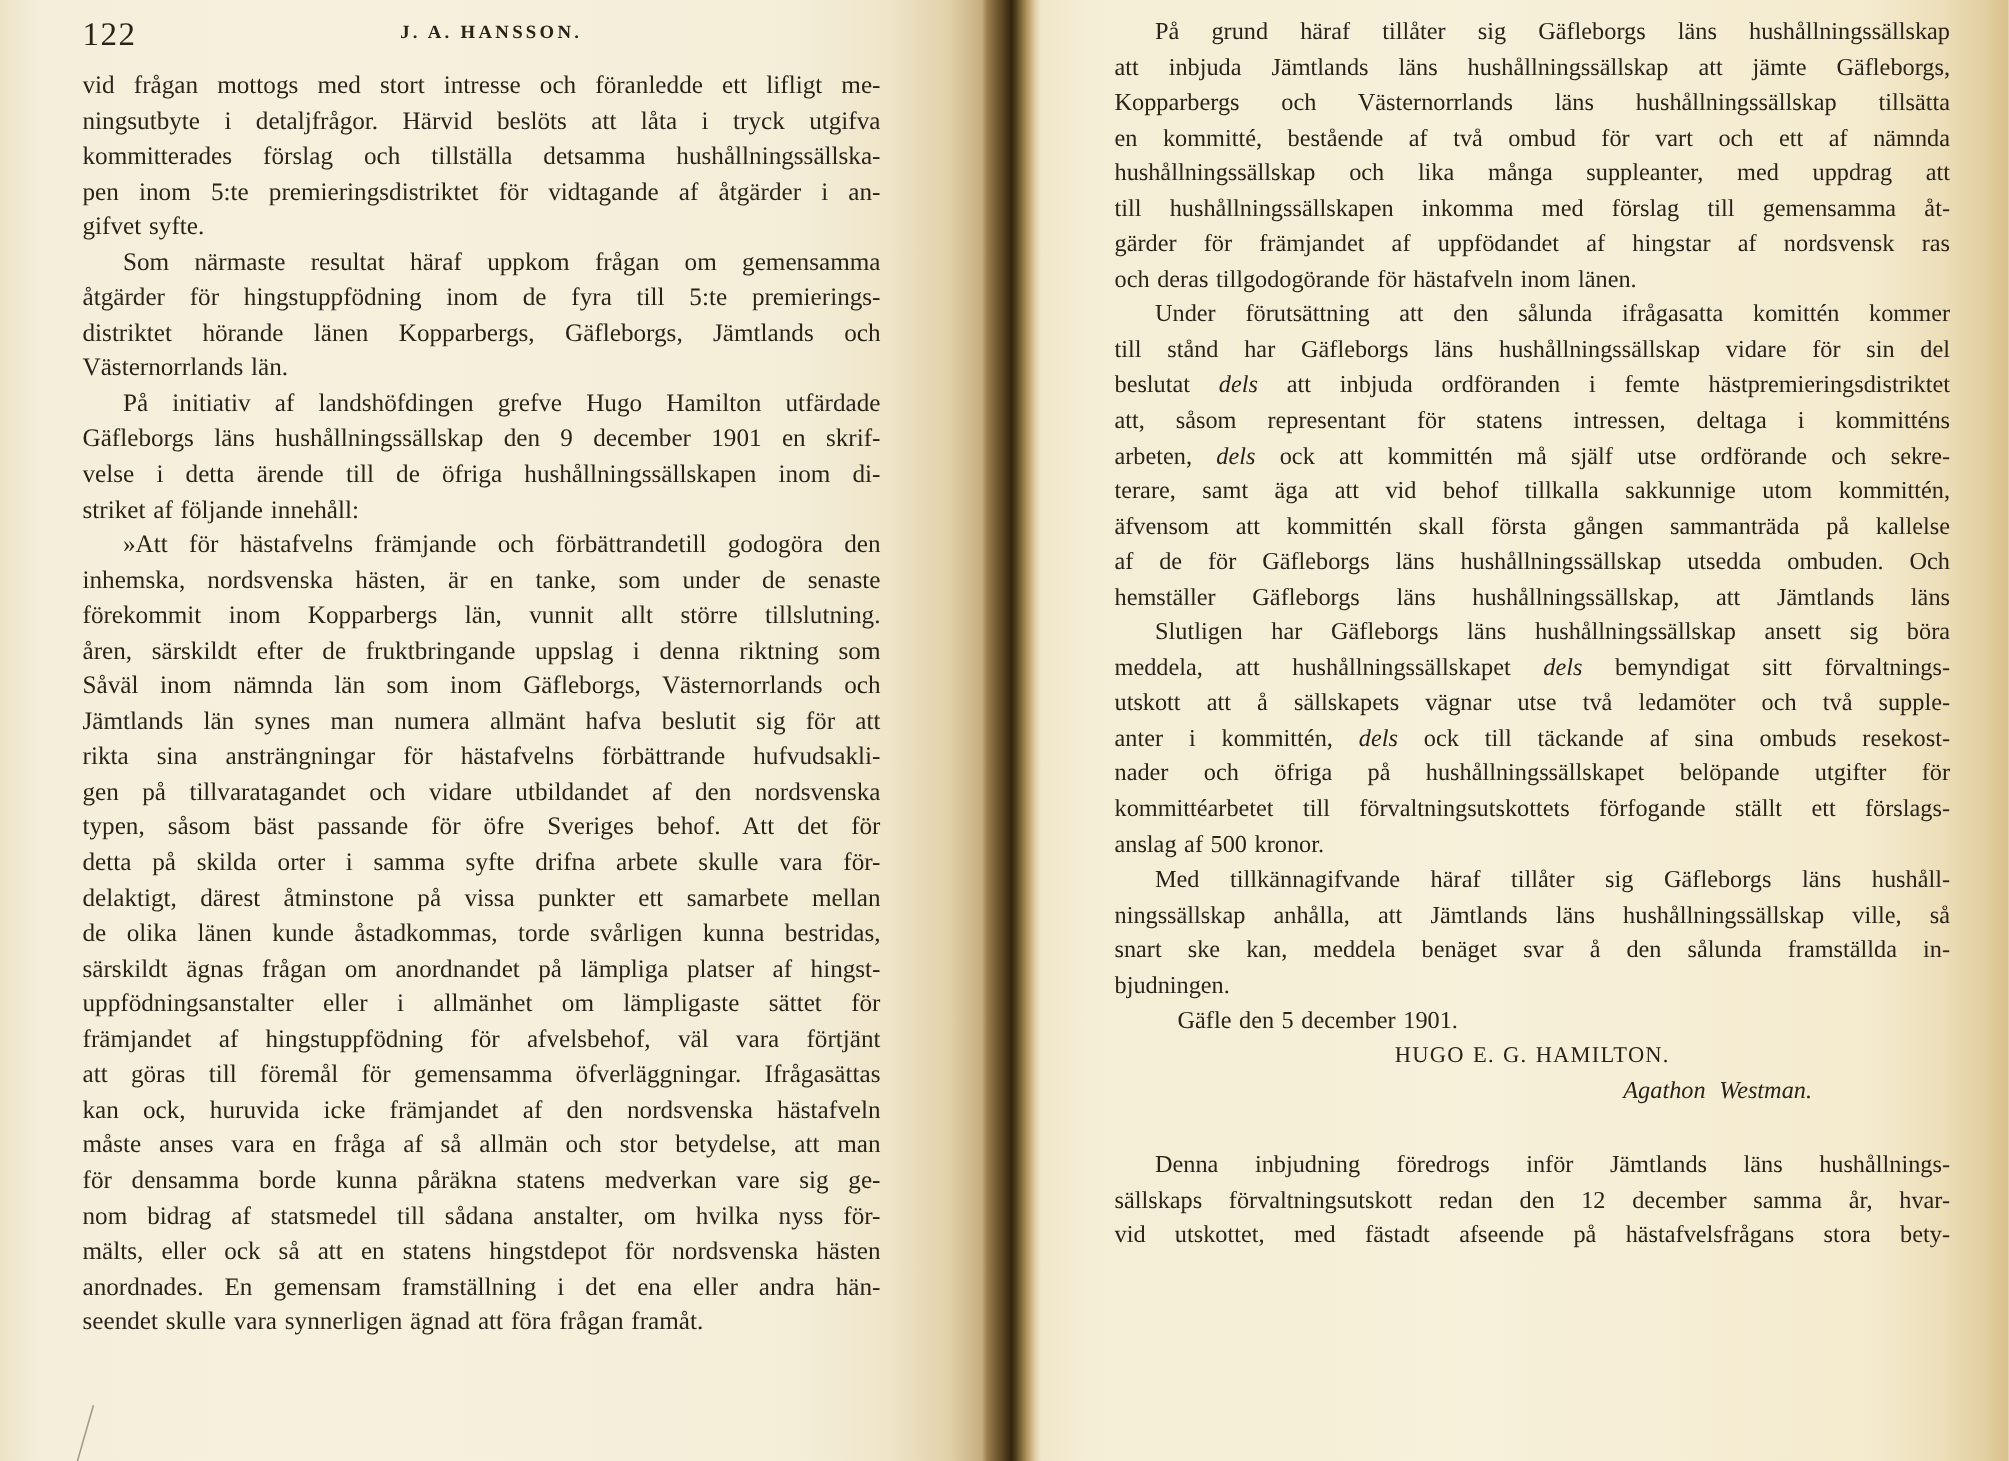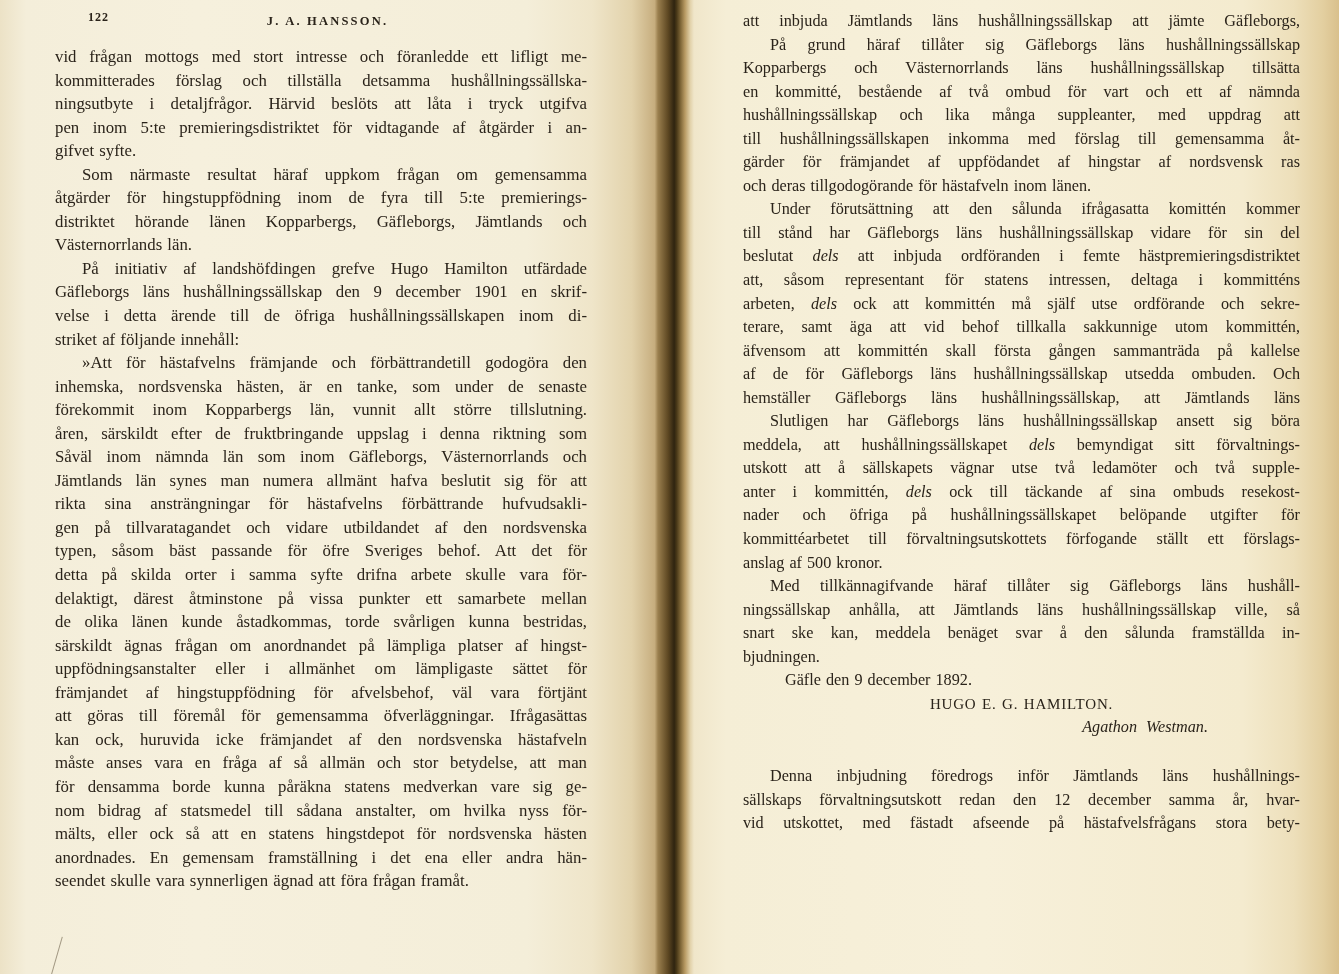--- a/index.html
+++ b/index.html
@@ -9,21 +9,21 @@
   .page-left{position:absolute;left:0;top:0;width:658px;height:100%;
     background:linear-gradient(90deg,#ece2c6 0%,#f4eeda 4%,#f6f0dd 30%,#f4eed9 80%,#efe5c9 90%,#e2d2ab 96%,#c6ad7e 99.5%,#9a7f4e 100%);}
   .gutter{position:absolute;left:658px;top:0;width:36px;height:100%;
     background:linear-gradient(90deg,#9a7f4e 0%,#5d4722 28%,#2f2410 45%,#4a3918 52%,#7b6335 62%,#b89a63 75%,#e2d2ab 90%,#f0e6ca 100%);}
   .page-right{position:absolute;left:694px;top:0;width:645px;height:100%;
     background:linear-gradient(90deg,#f0e6ca 0%,#f5eed6 5%,#f7f0da 45%,#f4ebcf 85%,#eddfba 93%,#e3cfa0 97.5%,#d9c08c 100%);}
   .col{position:absolute;top:10px;}
   .col-left{left:55px;width:532px;font-size:16.8px;}
   .col-right{left:49px;width:557px;font-size:16.2px;}
   .runhead{position:relative;height:24px;margin-bottom:11px;}
-  .pagenum{font-size:12px;font-weight:bold;letter-spacing:1px;position:absolute;top:0;margin-left:33px;}
+  .pagenum{font-size:22px;font-weight:normal;letter-spacing:1px;position:absolute;top:0;}
   .pn-left{left:0;}
   .pn-right{right:2px;}
   .runtitle{position:absolute;left:13px;right:0;top:4px;text-align:center;
             font-size:12.5px;font-weight:bold;letter-spacing:2.2px;}
   .para{margin:0;}
   .gap-top{margin-top:25px;}
   .line{line-height:23.55px;height:23.55px;overflow:hidden;
         text-align:justify;text-align-last:justify;word-spacing:1px;}
   .line.last{text-align-last:left;}
   .line.ind{text-indent:27px;}
@@ -41,22 +41,22 @@
 
   <div class="page-left">
     <div class="col col-left">
       <div class="runhead">
         <span class="pagenum pn-left">122</span>
         <span class="runtitle">J. A. HANSSON.</span>
       </div>
       <div class="pagebody">
           <div class="para">
             <div class="line">vid frågan mottogs med stort intresse och föranledde ett lifligt me-</div>
+            <div class="line">ningsutbyte i detaljfrågor.  Härvid beslöts att låta i tryck utgifva</div>
             <div class="line">kommitterades förslag och tillställa detsamma hushållningssällska-</div>
-            <div class="line">ningsutbyte i detaljfrågor.  Härvid beslöts att låta i tryck utgifva</div>
             <div class="line">pen inom 5:te premieringsdistriktet för vidtagande af åtgärder i an-</div>
             <div class="line last">gifvet syfte.</div>
           </div>
           <div class="para">
             <div class="line ind">Som närmaste resultat häraf uppkom frågan om gemensamma</div>
             <div class="line">åtgärder för hingstuppfödning inom de fyra till 5:te premierings-</div>
             <div class="line">distriktet hörande länen Kopparbergs, Gäfleborgs, Jämtlands och</div>
             <div class="line last">Västernorrlands län.</div>
           </div>
           <div class="para">
@@ -93,22 +93,22 @@
         </div>
     </div>
   </div>
 
   <div class="gutter"></div>
 
   <div class="page-right">
     <div class="col col-right">
       <div class="pagebody">
           <div class="para">
+            <div class="line ind">På grund häraf tillåter sig Gäfleborgs läns hushållningssällskap</div>
             <div class="line">att inbjuda Jämtlands läns hushållningssällskap att jämte Gäfleborgs,</div>
-            <div class="line ind">På grund häraf tillåter sig Gäfleborgs läns hushållningssällskap</div>
             <div class="line">Kopparbergs och Västernorrlands läns hushållningssällskap tillsätta</div>
             <div class="line">en kommitté, bestående af två ombud för vart och ett af nämnda</div>
             <div class="line">hushållningssällskap och lika många suppleanter, med uppdrag att</div>
             <div class="line">till hushållningssällskapen inkomma med förslag till gemensamma åt-</div>
             <div class="line">gärder för främjandet af uppfödandet af hingstar af nordsvensk ras</div>
             <div class="line last">och deras tillgodogörande för hästafveln inom länen.</div>
           </div>
           <div class="para">
             <div class="line ind">Under förutsättning att den sålunda ifrågasatta komittén kommer</div>
             <div class="line">till stånd har Gäfleborgs läns hushållningssällskap vidare för sin del</div>
@@ -129,21 +129,21 @@
             <div class="line">kommittéarbetet till förvaltningsutskottets förfogande ställt ett förslags-</div>
             <div class="line last">anslag af 500 kronor.</div>
           </div>
           <div class="para">
             <div class="line ind">Med tillkännagifvande häraf tillåter sig Gäfleborgs läns hushåll-</div>
             <div class="line">ningssällskap anhålla, att Jämtlands läns hushållningssällskap ville, så</div>
             <div class="line">snart ske kan, meddela benäget svar å den sålunda framställda in-</div>
             <div class="line last">bjudningen.</div>
           </div>
           <div class="para">
-            <div class="line ind2 last">Gäfle den 9 december 1892.</div>
+            <div class="line ind2 last">Gäfle den 5 december 1901.</div>
           </div>
           <div class="para">
             <div class="line center">HUGO E. G. HAMILTON.</div>
           </div>
           <div class="para">
             <div class="line right it">Agathon  Westman.</div>
           </div>
           <div class="para gap-top">
             <div class="line ind">Denna inbjudning föredrogs inför Jämtlands läns hushållnings-</div>
             <div class="line">sällskaps förvaltningsutskott redan den 12 december samma år, hvar-</div>

